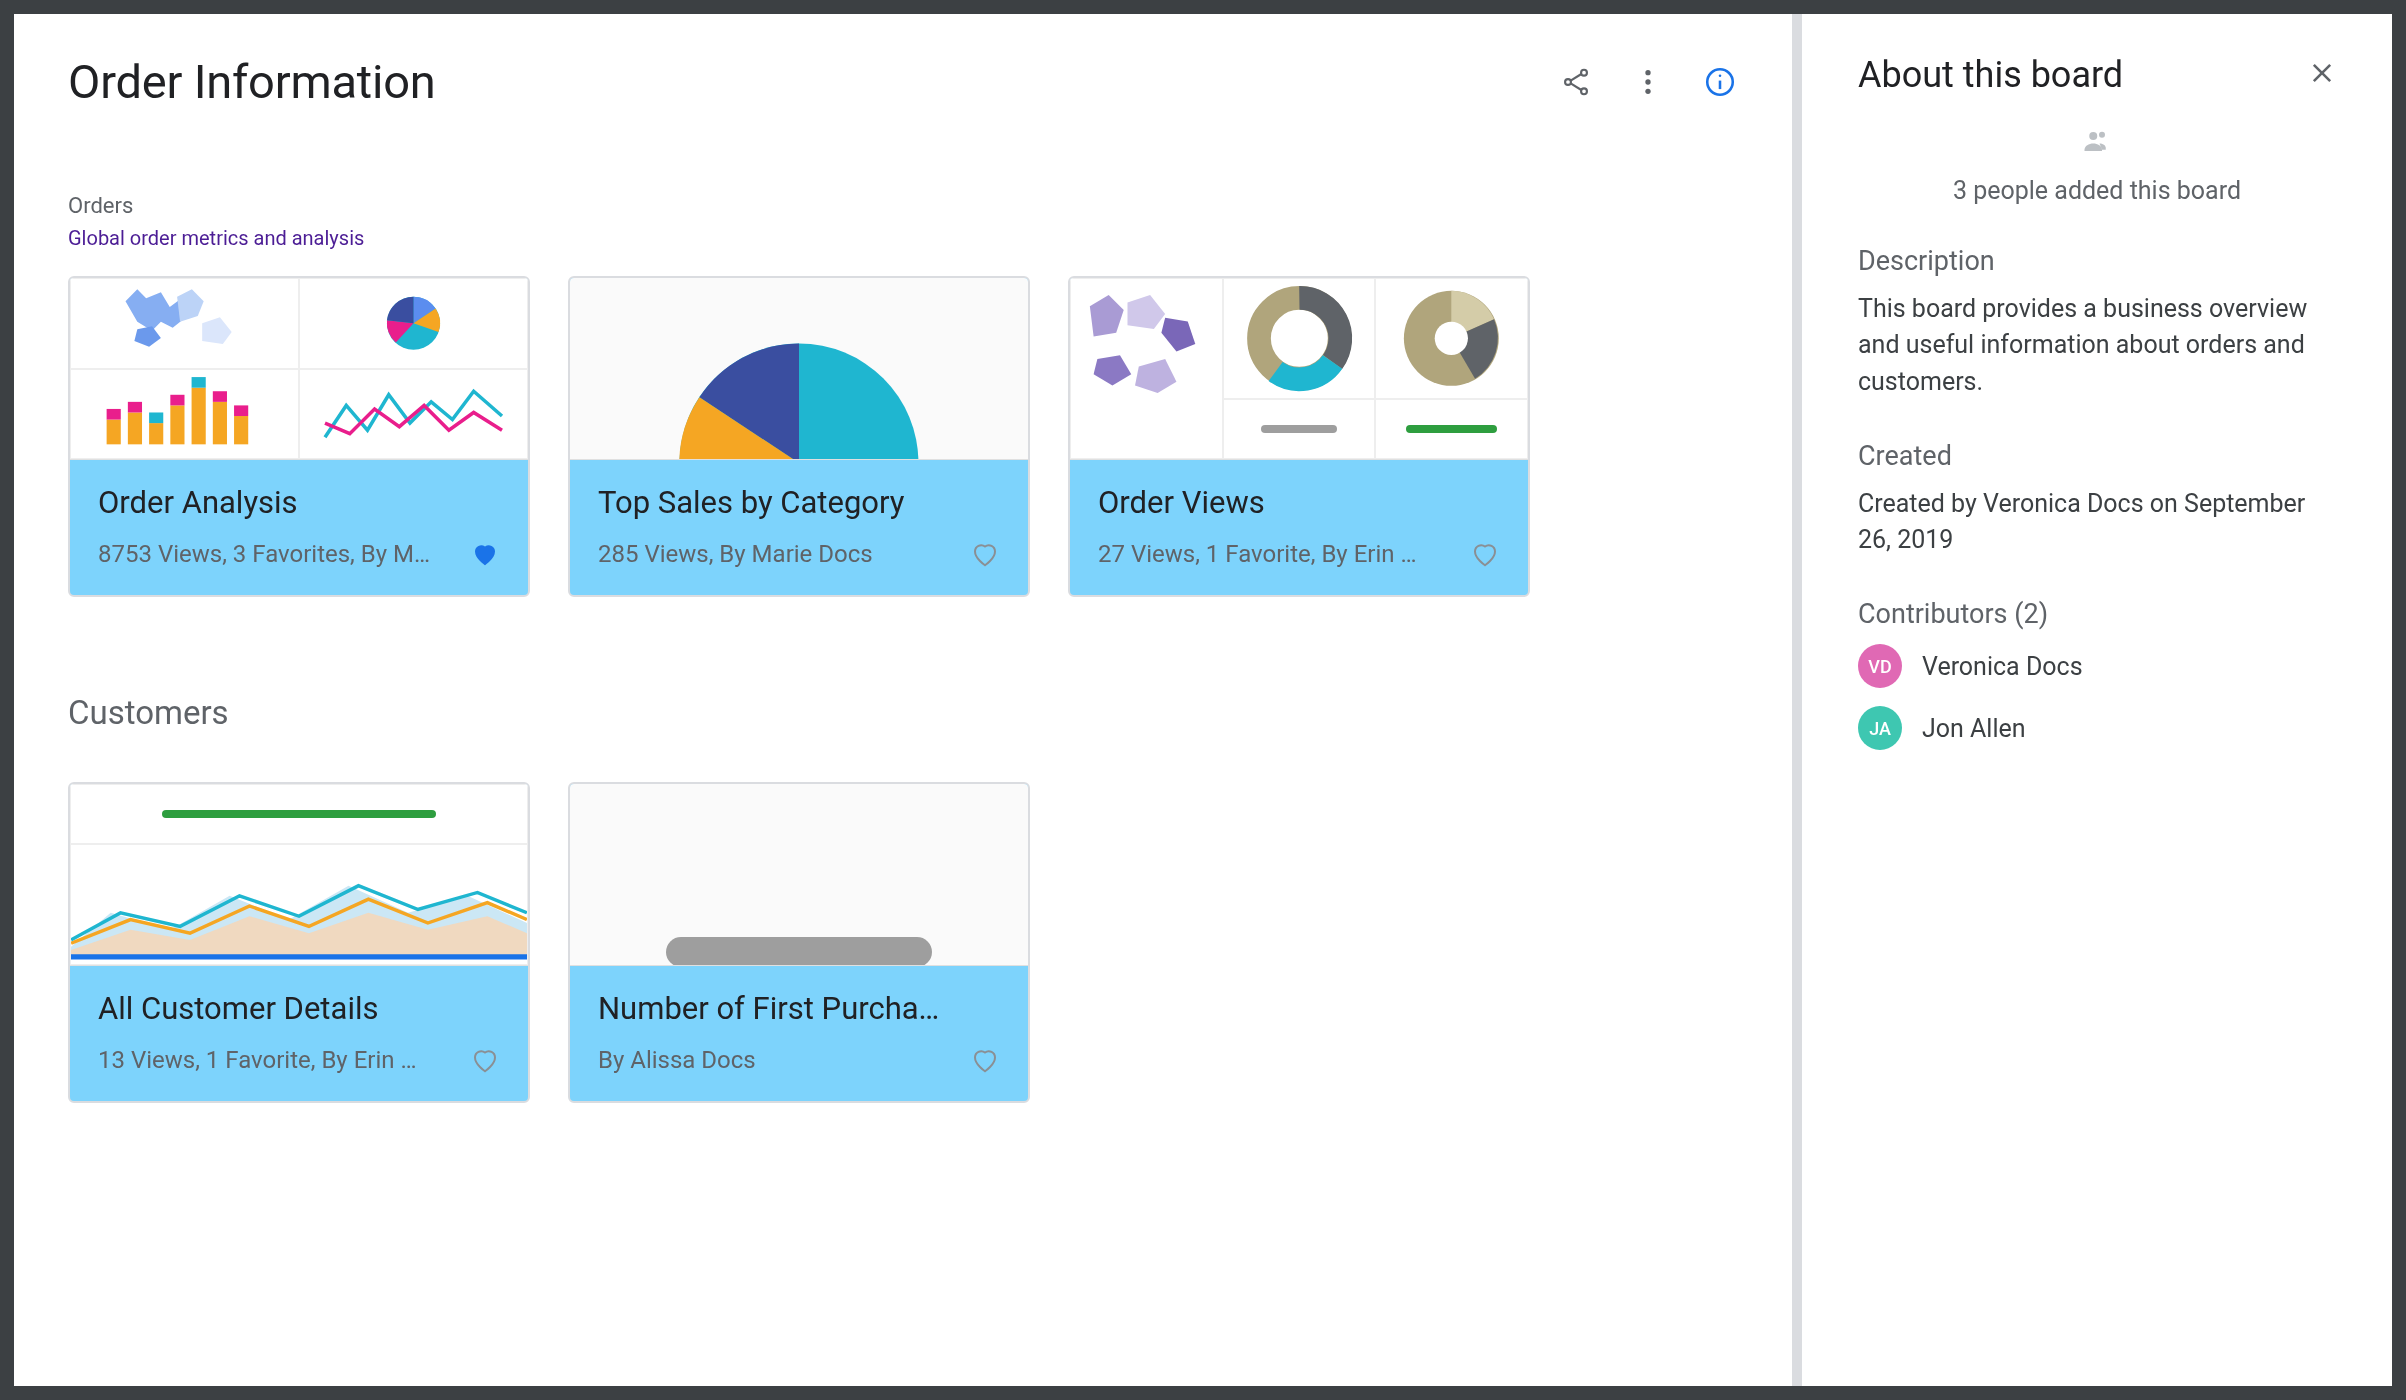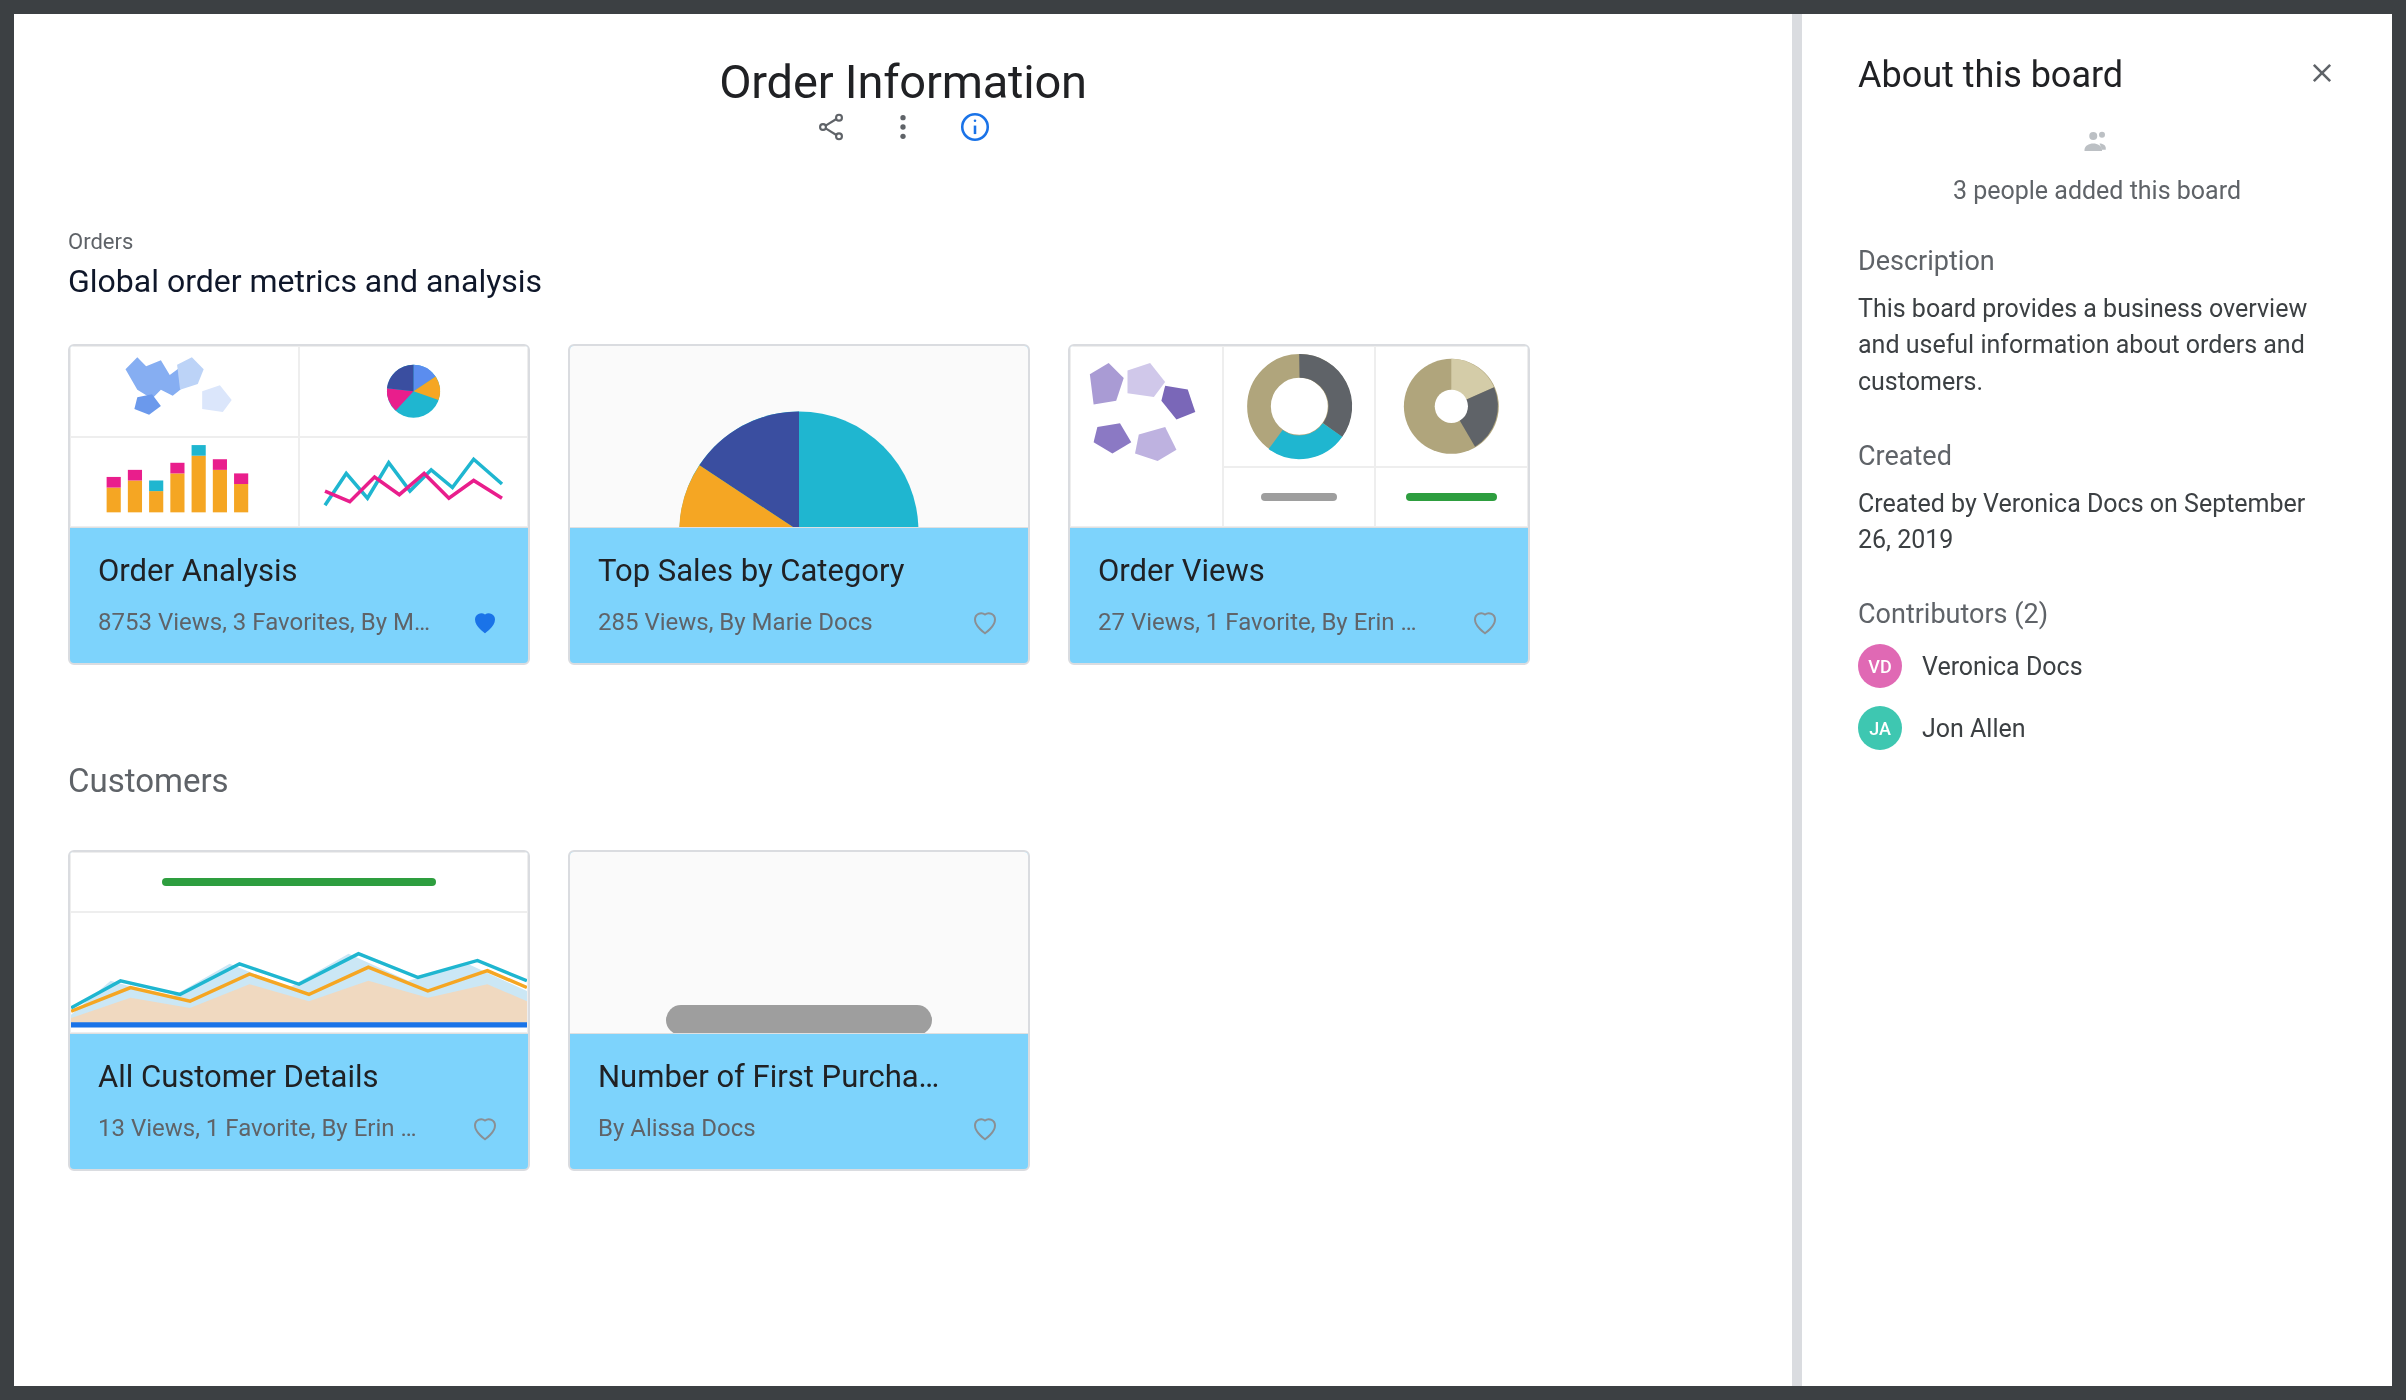--- a/index.html
+++ b/index.html
@@ -29,21 +29,20 @@
 }
 .side {
   width: 590px;
   padding: 40px 56px;
 }
 .header {
   display: flex;
   align-items: center;
   justify-content: space-between;
   margin-bottom: 84px;
-  flex-direction: column;
 }
 .page-title {
   font-size: 47px;
   font-weight: 400;
   color: #202124;
   letter-spacing: -0.2px;
 }
 .header-actions {
   display: flex;
   gap: 36px;
@@ -59,23 +58,23 @@
   cursor: pointer;
 }
 .icon-btn.info { color: #1a73e8; }
 .section-title {
   font-size: 22px;
   font-weight: 400;
   color: #5f6368;
   margin-bottom: 8px;
 }
 .section-sub {
-  font-size: 32px;
-  color: #0f172a;
-  margin-bottom: 44px;
+  font-size: 20px;
+  color: #4c1d95;
+  margin-bottom: 26px;
 }
 .cards {
   display: flex;
   gap: 38px;
   margin-bottom: 96px;
   flex-wrap: wrap;
 }
 .card {
   width: 462px;
   border: 2px solid #dadce0;

